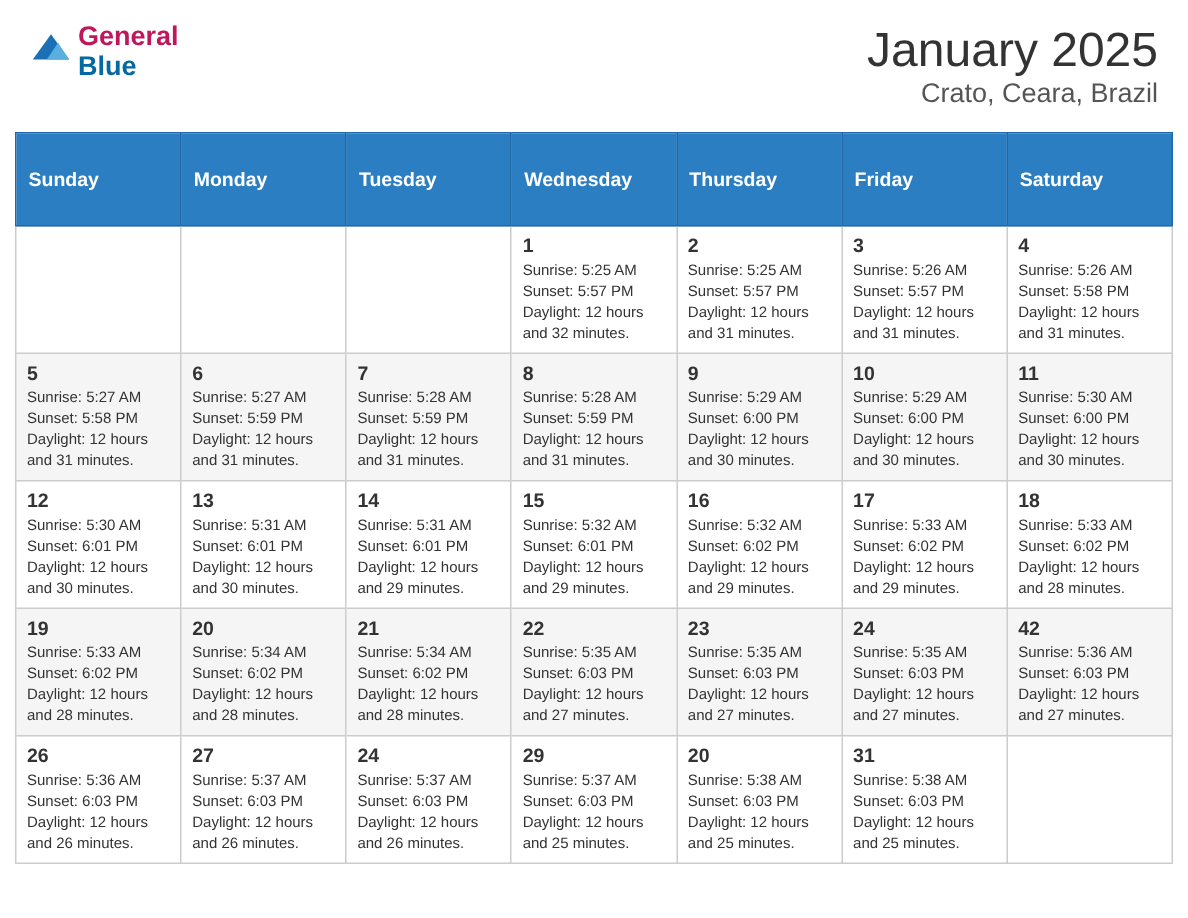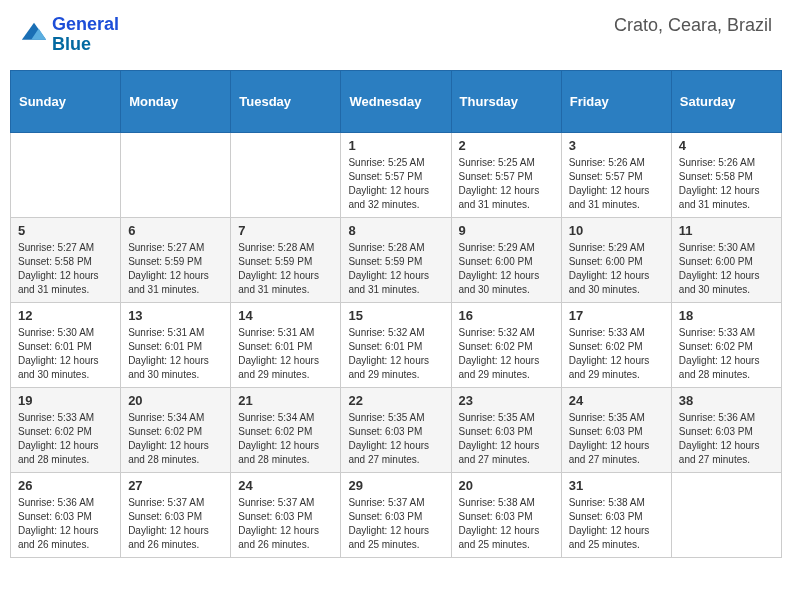--- a/index.html
+++ b/index.html
@@ -89,25 +89,26 @@
 </head>
 <body>
 
 <div class="header">
   <div class="logo">
     <svg class="logo-icon" viewBox="0 0 30 30">
       <polygon points="15,2 28,20 2,20" fill="#1a6fb5"></polygon>
       <polygon points="20,8 28,20 12,20" fill="#5aaee0"></polygon>
     </svg>
     <div class="logo-text">
-      <span style="font-size:18px;font-weight:bold;color:#1d4ed8;">General</span>
+      <span style="font-size:18px;font-weight:bold;color:#be185d;">General</span>
       <span style="font-size:18px;font-weight:bold;color:#0369a1;">Blue</span>
     </div>
   </div>
   <div class="title-section">
+    <div class="month-title">January 2025</div>
     <div class="location">Crato, Ceara, Brazil</div>
   </div>
 </div>
 
 <table class="calendar" id="cal-table">
   <thead id="cal-head">
       <tr>
         <th>Sunday</th>
         <th>Monday</th>
         <th>Tuesday</th>
@@ -290,21 +291,21 @@
 and 27 minutes.</div>
         </td>
         <td>
           <span class="day-num">24</span>
           <div class="day-info" style="white-space: pre-line;">Sunrise: 5:35 AM
 Sunset: 6:03 PM
 Daylight: 12 hours
 and 27 minutes.</div>
         </td>
         <td>
-          <span class="day-num">38</span>
+          <span class="day-num">42</span>
           <div class="day-info" style="white-space: pre-line;">Sunrise: 5:36 AM
 Sunset: 6:03 PM
 Daylight: 12 hours
 and 27 minutes.</div>
         </td>
       </tr>
       <tr>
         <td>
           <span class="day-num">26</span>
           <div class="day-info" style="white-space: pre-line;">Sunrise: 5:36 AM

